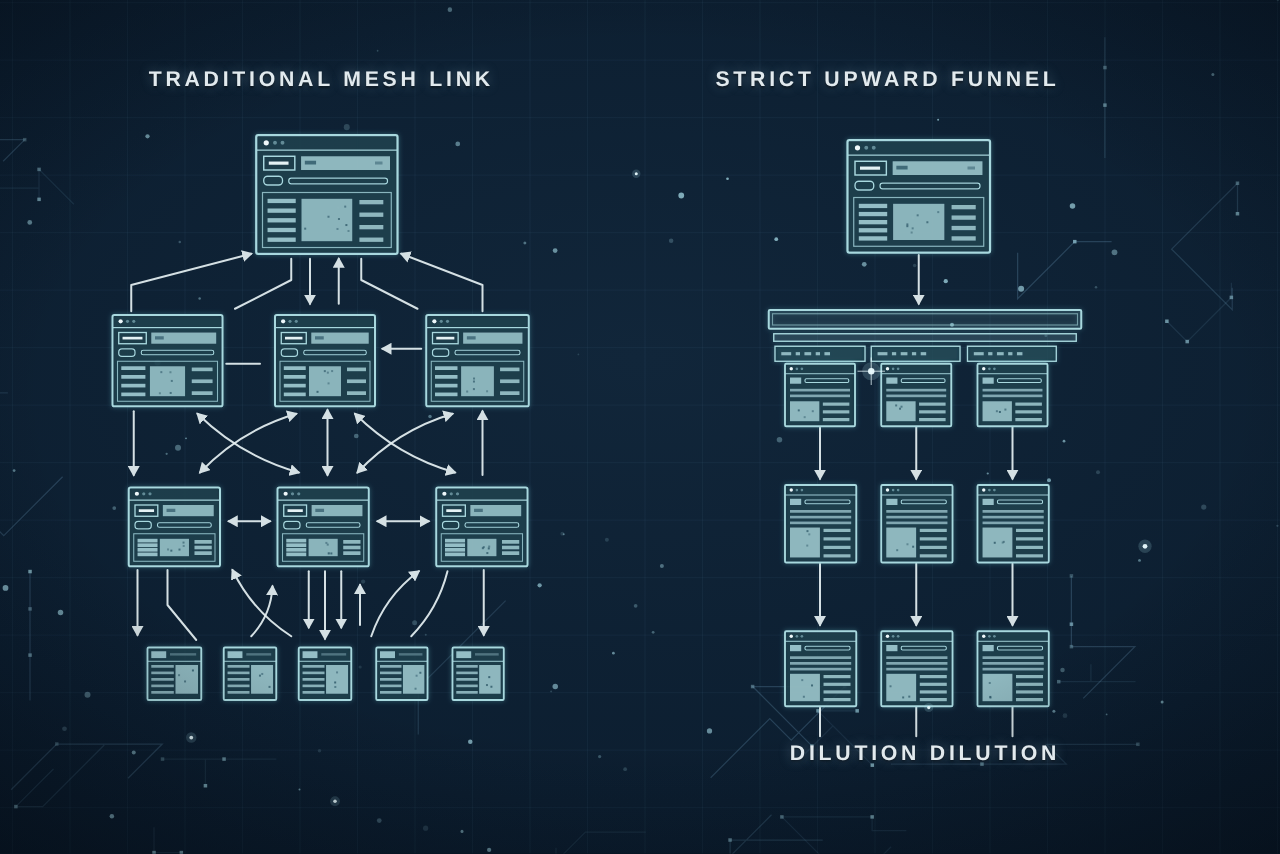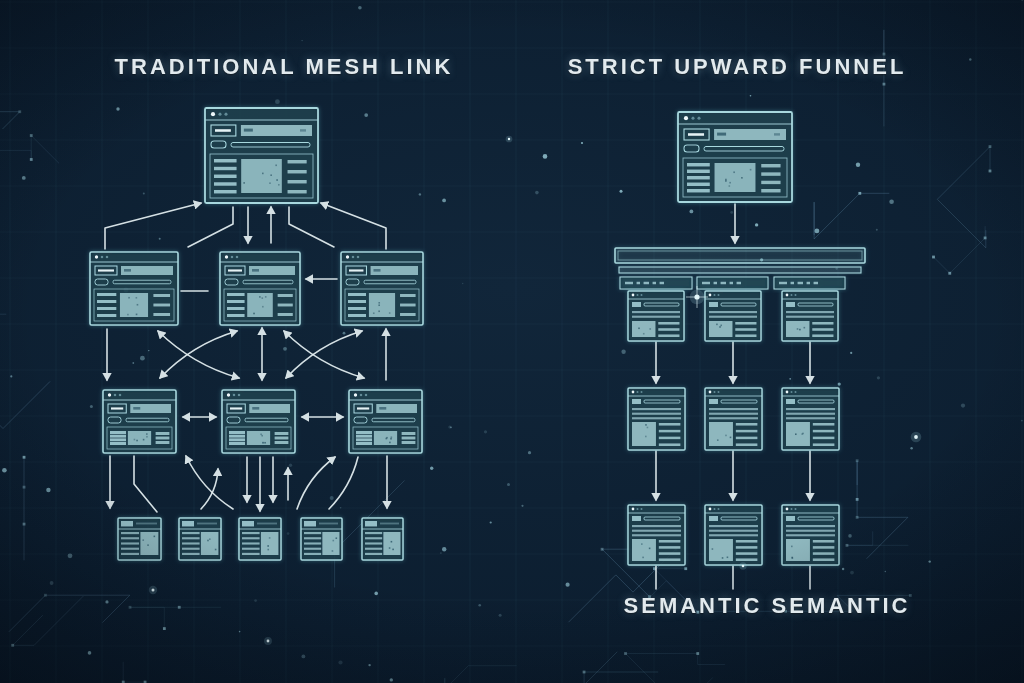--- a/index.html
+++ b/index.html
@@ -10,25 +10,24 @@
     font-family:"Liberation Sans", sans-serif;
   }
   .stage::after{
     content:"";position:absolute;inset:0;pointer-events:none;
     background:radial-gradient(85% 75% at 50% 46%, rgba(0,0,0,0) 55%, rgba(2,7,14,.55) 100%);
   }
   svg{position:absolute;inset:0;display:block;}
   .title{
     position:absolute;transform:translateX(-50%);
     white-space:nowrap;
-    font-size:22px;font-weight:600;letter-spacing:3px;
+    font-size:17px;font-weight:600;letter-spacing:3px;
     color:#e2eaee;
     text-shadow:0 0 9px rgba(170,215,235,.35), 0 1px 2px rgba(0,0,0,.6);
     z-index:3;
-    margin-left:27px;
   }
 </style>
 </head>
 <body>
 
 <div class="stage">
   <svg id="scene" width="1024" height="683" viewBox="0 0 1024 683">
       <defs>
         <marker id="ah" viewBox="0 0 10 10" refX="7.5" refY="5" markerWidth="6" markerHeight="6" orient="auto-start-reverse">
           <path d="M0,0 L9,5 L0,10 z" fill="#e6f1f3"></path>
@@ -797,14 +796,14 @@
         <circle cx="268" cy="641" r="3.9199999999999995" fill="#aee4f0" opacity="0.18"></circle>
         <circle cx="268" cy="641" r="1.4" fill="#eafcff" opacity="0.95"></circle>
         <circle cx="743" cy="566" r="3.6399999999999997" fill="#aee4f0" opacity="0.18"></circle>
         <circle cx="743" cy="566" r="1.3" fill="#eafcff" opacity="0.95"></circle>
         <circle cx="509" cy="139" r="3.36" fill="#aee4f0" opacity="0.18"></circle>
         <circle cx="509" cy="139" r="1.2" fill="#eafcff" opacity="0.95"></circle>
       </g>
     </svg>
   <div class="title" id="title-left" style="left: 257px; top: 54px;">TRADITIONAL MESH LINK</div>
   <div class="title" id="title-right" style="left: 710px; top: 54px;">STRICT UPWARD FUNNEL</div>
-  <div class="title" id="title-caption" style="left: 740px; top: 593px;">SEMANTIC SEMANTIC</div>
+  <div class="title" id="title-caption" style="left: 740px; top: 593px;">DILUTION DILUTION</div>
 </div>
 
 </body></html>

